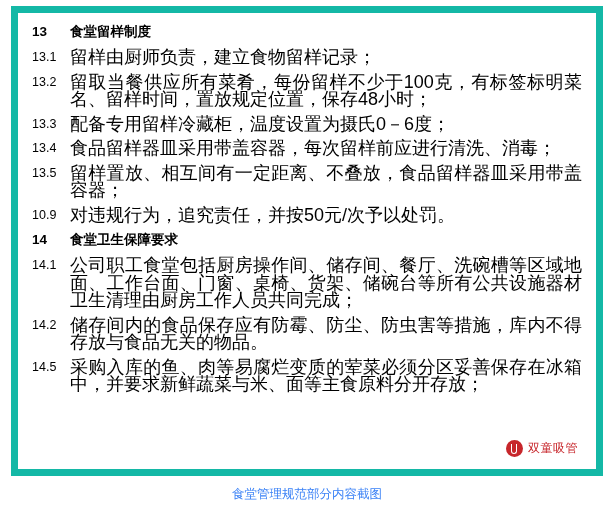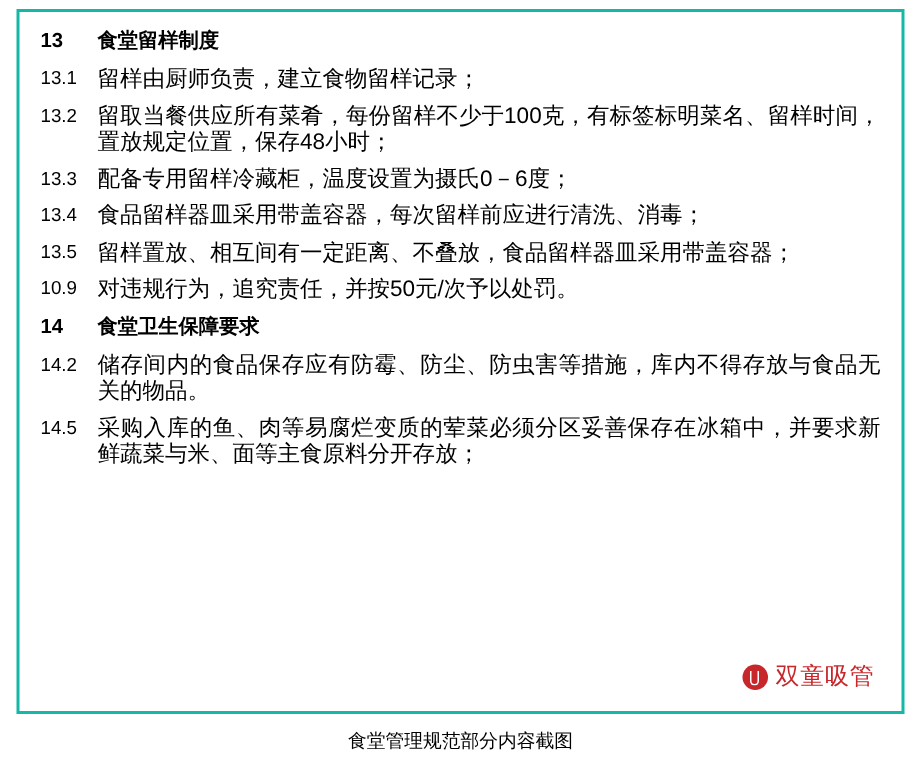--- a/index.html
+++ b/index.html
@@ -21,21 +21,21 @@
     top: 0;
     width: 614px;
     height: 515px;
   }
   .doc-frame {
     position: absolute;
     left: 11px;
     top: 6px;
     width: 592px;
     height: 470px;
-    border: 2px solid #14b8a6;
+    border: 7px solid #14b8a6;
     box-sizing: border-box;
     background: #ffffff;
     overflow: hidden;
   }
   .doc-inner {
     padding: 10px 14px 6px 14px;
   }
   .row {
     display: flex;
     align-items: flex-start;
@@ -49,21 +49,21 @@
     line-height: 17px;
     white-space: nowrap;
   }
   .num.major {
     font-weight: bold;
     font-size: 13.5px;
     width: 38px;
   }
   .txt {
     flex: 1 1 auto;
-    font-size: 15px;
+    font-size: 18px;
     line-height: 17.5px;
     text-align: justify;
   }
   .txt.major {
     font-weight: bold;
     font-size: 13.5px;
     line-height: 18px;
   }
   .row.heading {
     margin-bottom: 8px;
@@ -95,32 +95,32 @@
     top: 3.5px;
     width: 6px;
     height: 10px;
     border: 1.6px solid #ffffff;
     border-top: none;
     border-radius: 0 0 3px 3px;
     box-sizing: border-box;
   }
   .logo-text {
     color: #c7262b;
-    font-size: 16px;
+    font-size: 12px;
     letter-spacing: 0.5px;
     white-space: nowrap;
   }
   .caption {
     position: absolute;
     left: 0;
     top: 486px;
     width: 614px;
     text-align: center;
     font-size: 12.5px;
-    color: #000000;
+    color: #3b82f6;
   }
 </style>
 </head>
 <body>
 
 <div class="page">
 
   <div class="doc-frame">
     <div class="doc-inner">
 
@@ -157,20 +157,24 @@
       <div class="row">
         <div class="num">10.9</div>
         <div class="txt">对违规行为，追究责任，并按50元/次予以处罚。</div>
       </div>
 
       <div class="row heading">
         <div class="num major">14</div>
         <div class="txt major">食堂卫生保障要求</div>
       </div>
 
+      <div class="row">
+        <div class="num">14.1</div>
+        <div class="txt">公司职工食堂包括厨房操作间、储存间、餐厅、洗碗槽等区域地面、工作台面、门窗、桌椅、货架、储碗台等所有公共设施器材卫生清理由厨房工作人员共同完成；</div>
+      </div>
 
       <div class="row">
         <div class="num">14.2</div>
         <div class="txt">储存间内的食品保存应有防霉、防尘、防虫害等措施，库内不得存放与食品无关的物品。</div>
       </div>
 
 
 
       <div class="row">
         <div class="num">14.5</div>

